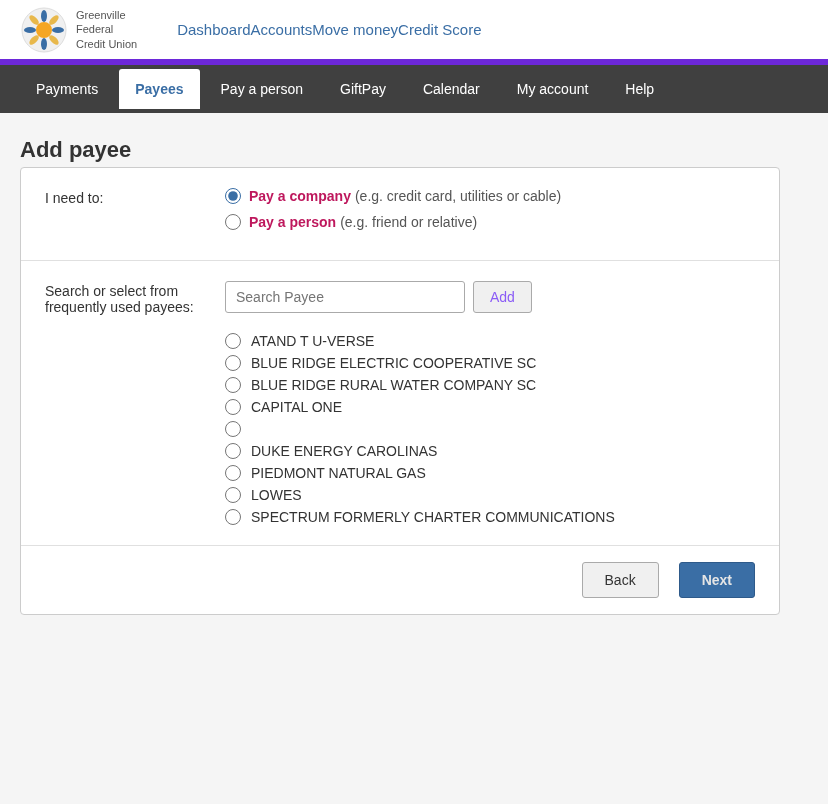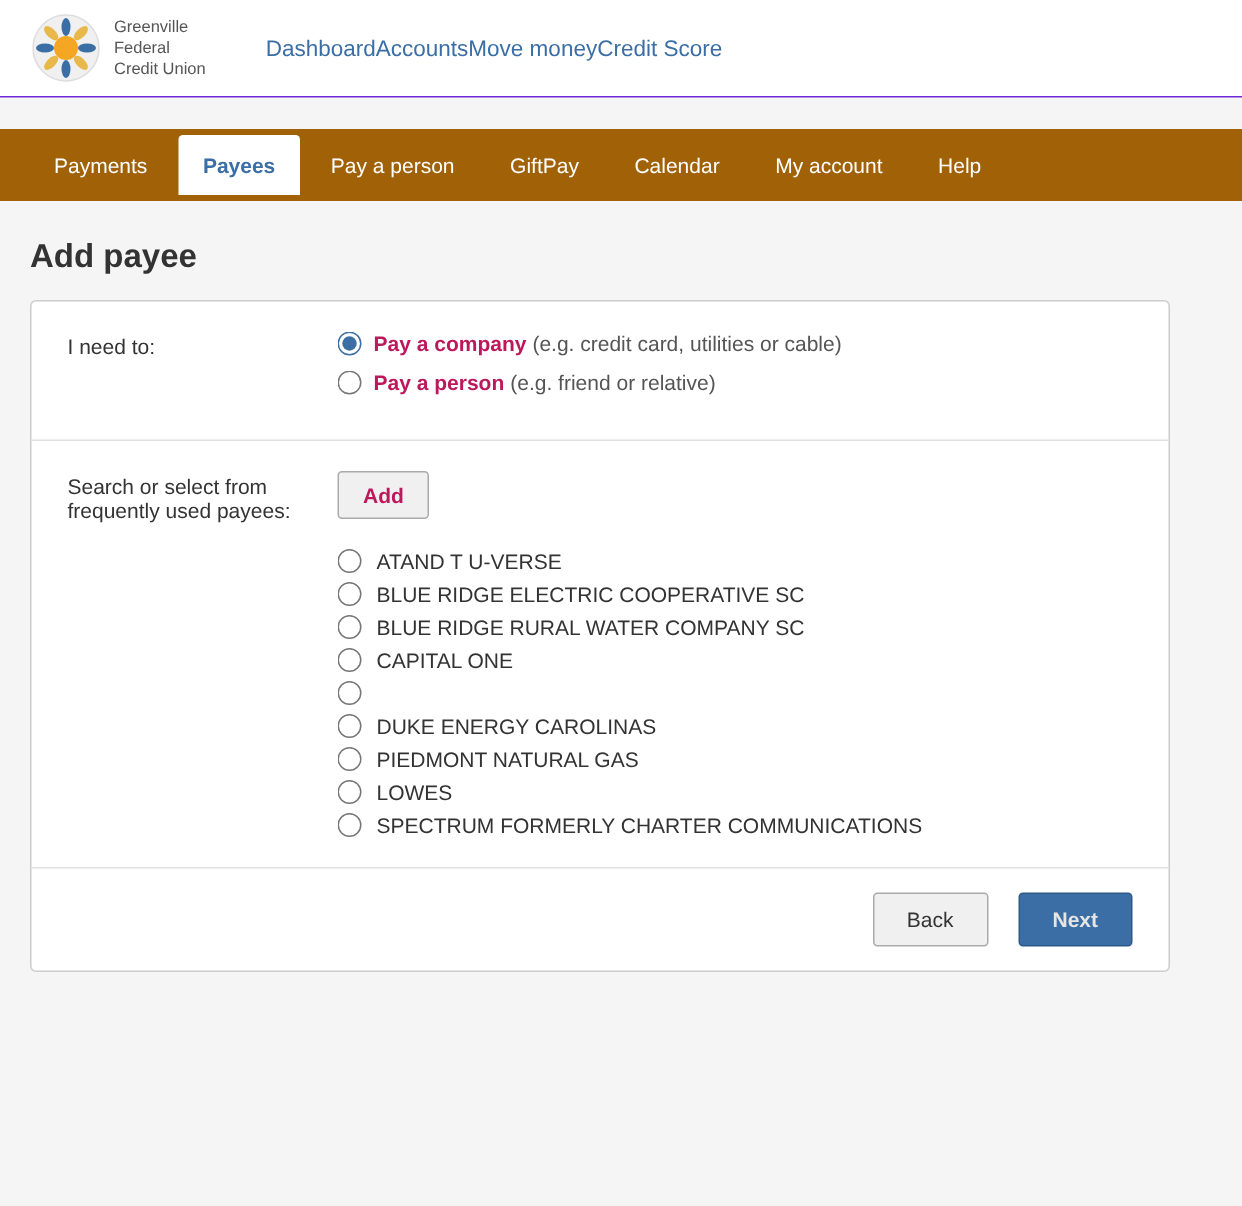--- a/index.html
+++ b/index.html
@@ -1,21 +1,21 @@
 <!DOCTYPE html>
 <html><head>
   <meta charset="utf-8">
   <style>
     * { box-sizing: border-box; margin: 0; padding: 0; }
     body { font-family: Arial, sans-serif; font-size: 14px; color: #333; background: #f5f5f5; }
 
     
     .top-nav {
       background: #fff;
-      border-bottom: 1px solid #6d28d9;
+      border-bottom: 6px solid #6d28d9;
       display: flex;
       align-items: center;
       padding: 0 20px;
       height: 65px;
     }
     .logo-area {
       display: flex;
       align-items: center;
       margin-right: 40px;
     }
@@ -34,27 +34,26 @@
     }
     .top-nav-links a {
       text-decoration: none;
       color: #3a6ea5;
       font-size: 15px;
       font-weight: 500;
     }
 
     
     .sub-nav {
-      background: #a16207;
+      background: #404040;
       display: flex;
       align-items: center;
       padding: 0 20px;
       height: 48px;
       gap: 5px;
-      margin-top: 21px;
     }
     .sub-nav-item {
       color: #fff;
       font-size: 14px;
       padding: 12px 16px;
       cursor: pointer;
       text-decoration: none;
     }
     .sub-nav-item.active {
       background: #fff;
@@ -65,21 +64,21 @@
 
     
     .main-content {
       padding: 24px 20px;
       max-width: 828px;
     }
     .page-title {
       font-size: 22px;
       font-weight: bold;
       color: #333;
-      margin-bottom: 16px;
+      margin-bottom: 4px;
     }
 
     
     .card {
       background: #fff;
       border: 1px solid #ccc;
       border-radius: 4px;
       padding: 0;
       max-width: 760px;
     }
@@ -140,22 +139,21 @@
       width: 240px;
       color: #888;
     }
     .add-btn {
       background: #f0f0f0;
       border: 1px solid #aaa;
       border-radius: 3px;
       padding: 7px 16px;
       font-size: 14px;
       cursor: pointer;
-      color: #be185d;
-      font-weight: bold;
+      color: #8b5cf6;
     }
 
     
     .payee-list {
       display: flex;
       flex-direction: column;
       gap: 6px;
     }
     .payee-item {
       display: flex;
@@ -260,20 +258,21 @@
           <span class="radio-label-bold">Pay a person</span>
           <span class="radio-label-hint">(e.g. friend or relative)</span>
         </label>
       </div>
     </div>
 
     <div class="form-section">
       <div class="form-label">Search or select from frequently used payees:</div>
       <div class="form-content">
         <div class="search-row">
+          <input type="text" class="search-input" placeholder="Search Payee" style="">
           <button class="add-btn">Add</button>
         </div>
         <div class="payee-list">
 
         <label class="payee-item">
               <input type="radio" name="payee_select" style="">
               <span>ATAND T U-VERSE</span>
             </label>
             <label class="payee-item">
               <input type="radio" name="payee_select" style="">

